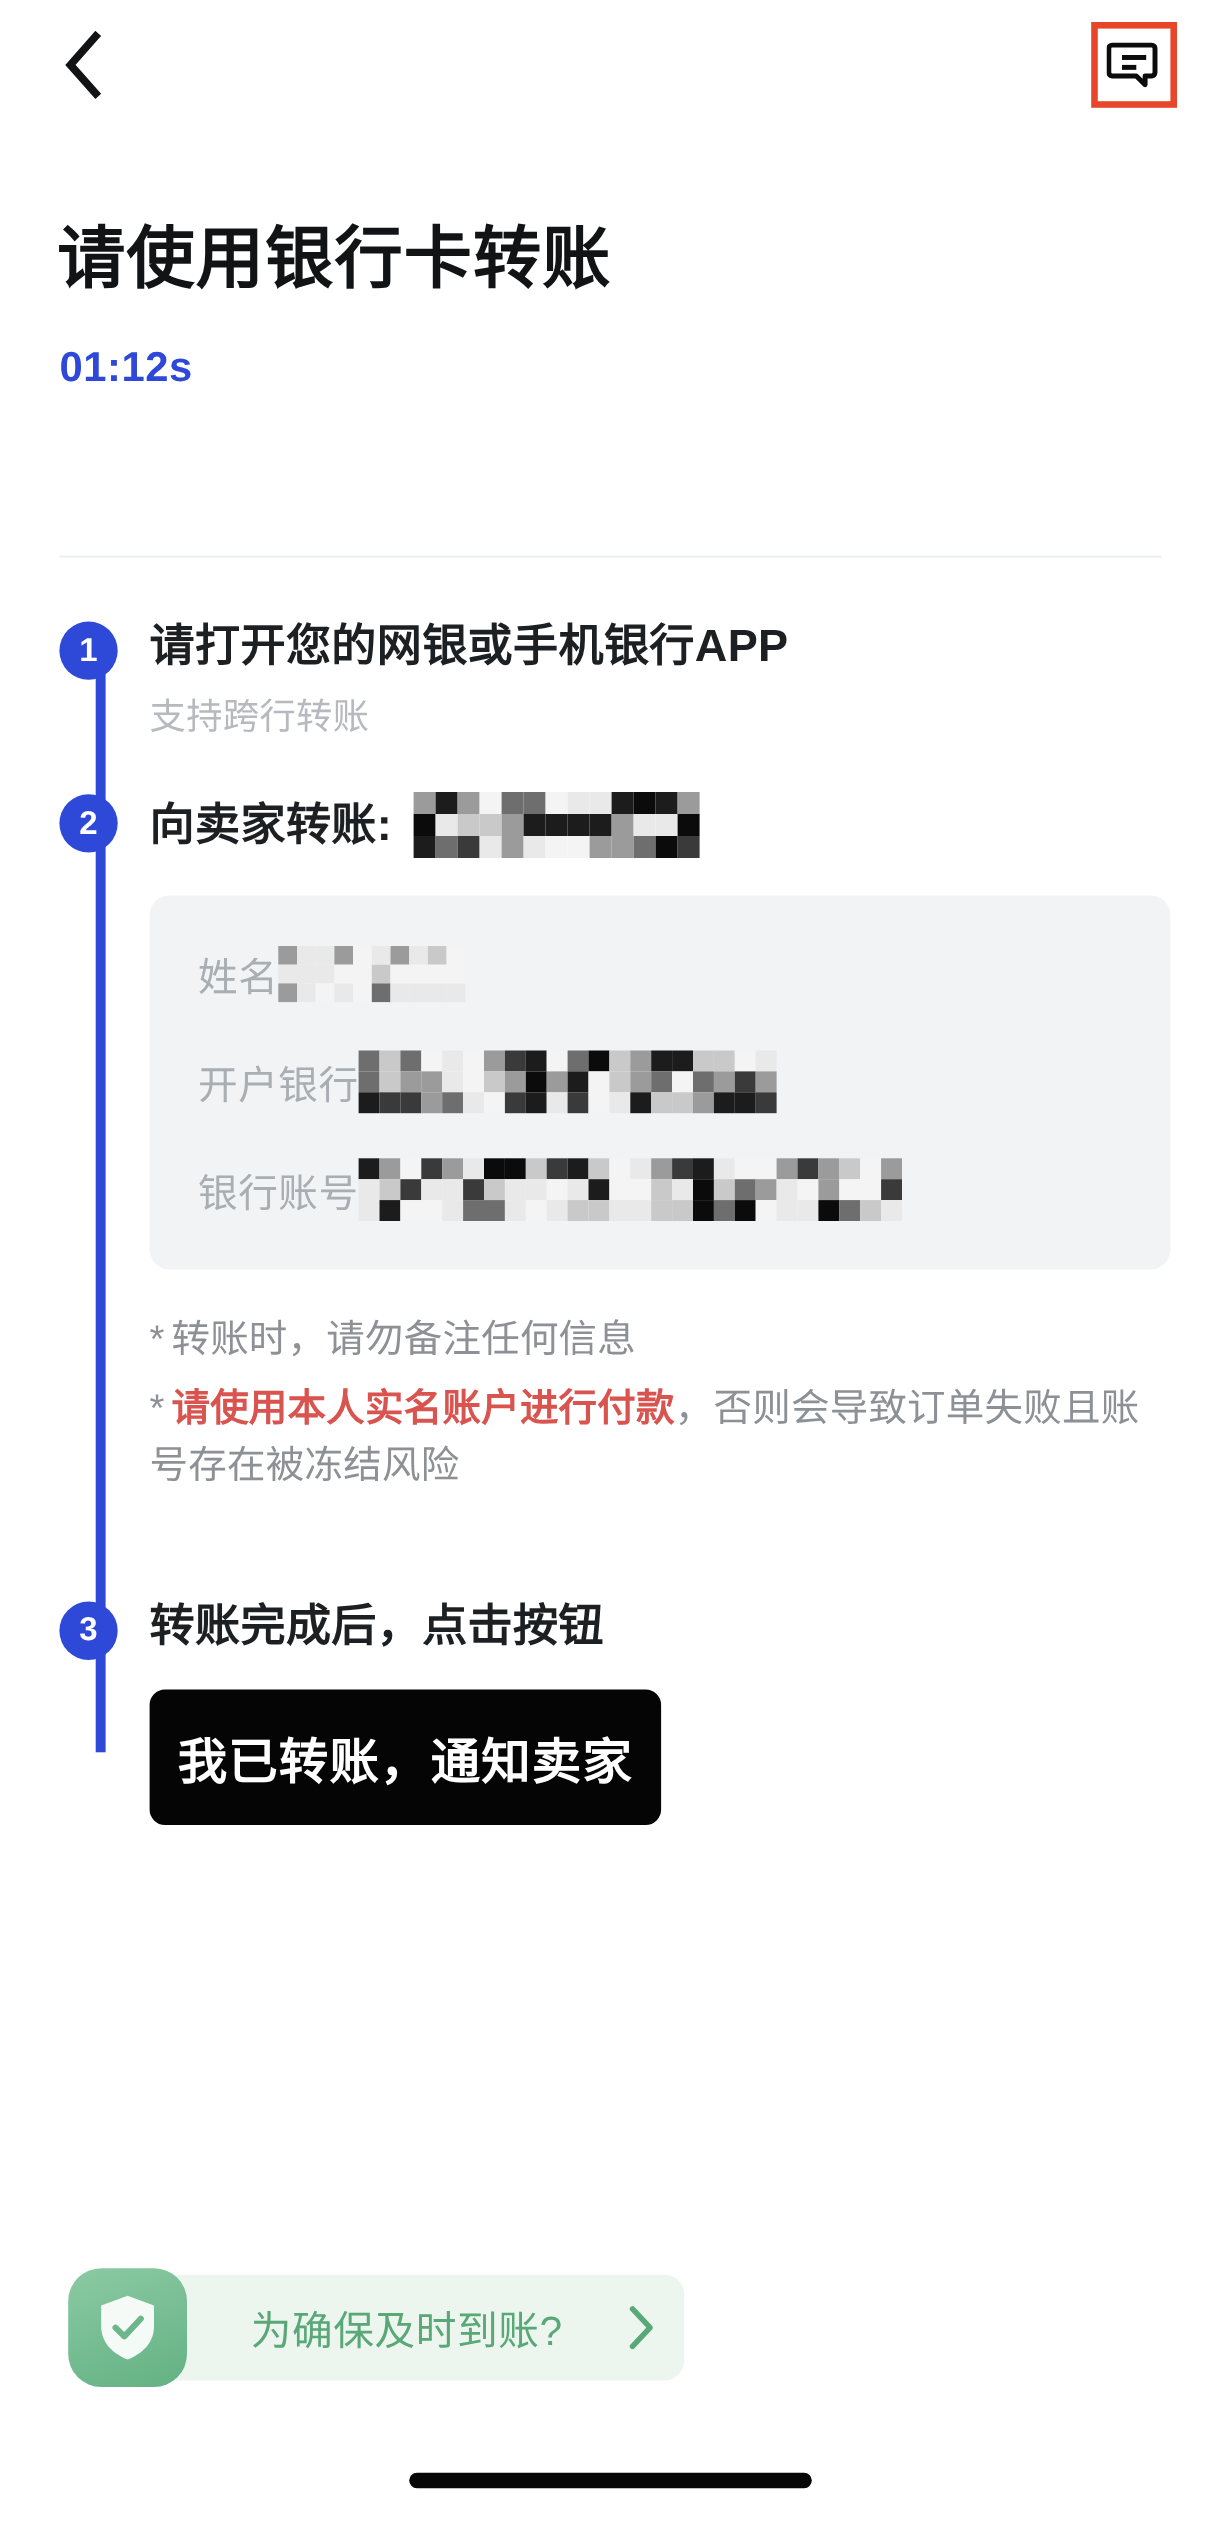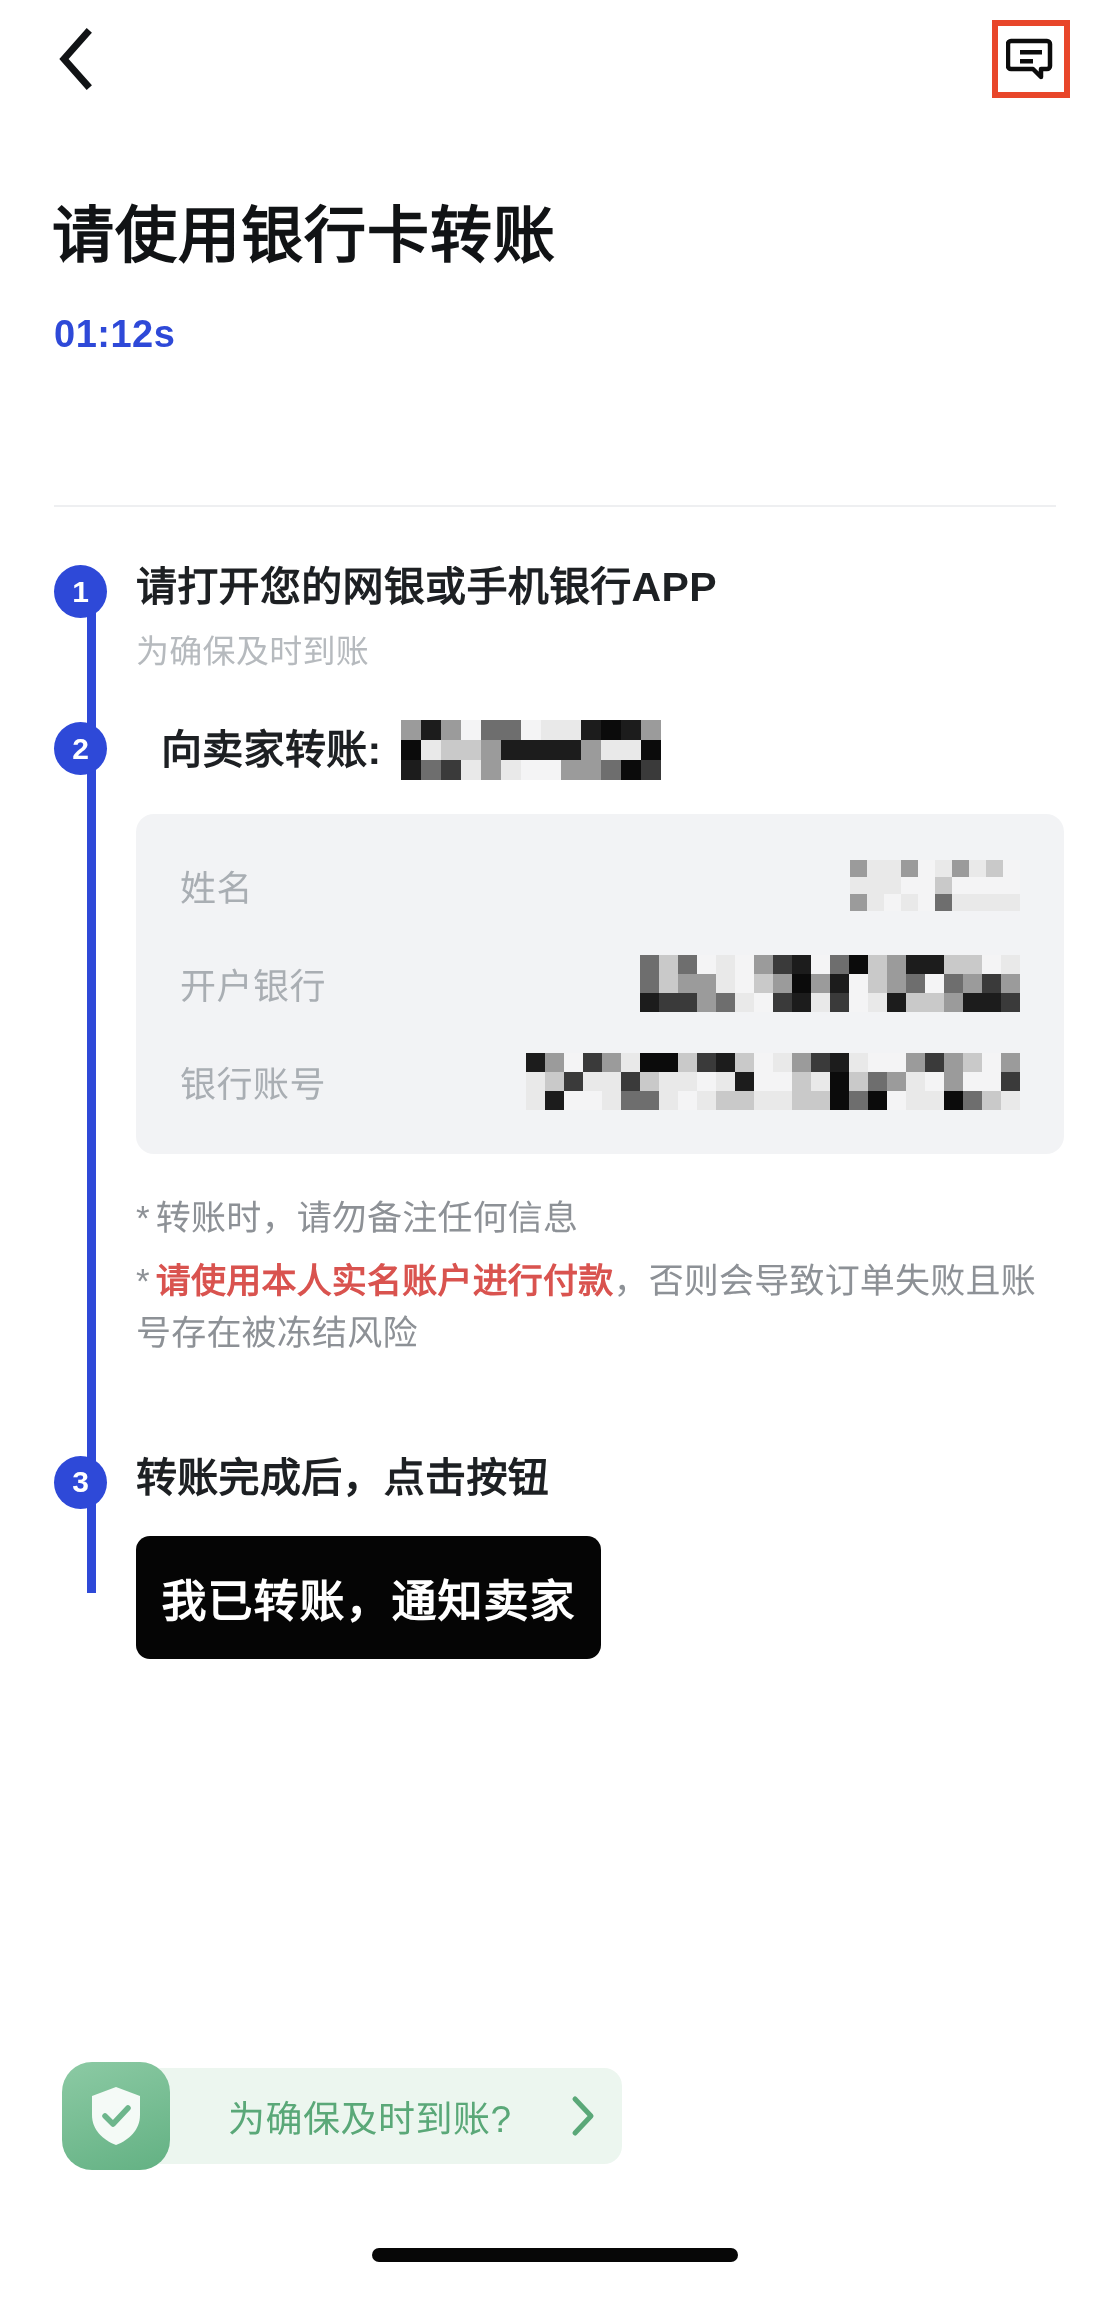--- a/index.html
+++ b/index.html
@@ -77,36 +77,36 @@
   .step-sub {
     margin-top:14px;
     font-size:33px; color:#b6babe; letter-spacing:.3px;
   }
 
   
   .step-1 { position:relative; }
 
   
   .step-2 { position:relative; margin-top:47px; }
-  .amount-line { display:flex; align-items:center; gap:6px;margin-left:25px; }
+  .amount-line { display:flex; align-items:center; gap:6px; }
   .amount-redacted { display:inline-block; margin-left:14px; }
 
   
   .mosaic { display:inline-flex; flex-wrap:wrap; vertical-align:middle; line-height:0; }
   .mosaic i { display:block; }
 
   
   .acct-card {
     margin-top:34px;
     background:#f2f3f5; border-radius:18px;
     padding:38px 44px 40px 44px;
     width:928px;
   }
   .acct-row {
-    display:flex; align-items:center; justify-content:space-between;
+    display:flex; align-items:center; justify-content:flex-start;
     min-height:66px;
   }
   .acct-row + .acct-row { margin-top:32px; }
   .acct-label { font-size:36px; color:#a9aeb3; letter-spacing:.5px; }
   .acct-value { display:flex; align-items:center; }
 
   
   .notes { margin-top:38px; width:930px; }
   .note {
     font-size:35px; color:#8d9196; line-height:1.46;
@@ -196,21 +196,21 @@
 
   <div class="divider"></div>
 
   <div class="steps">
     <div class="rail"></div>
 
     <div class="step step-1">
       <div class="bullet">1</div>
       <div class="step-body">
         <div class="step-title">请打开您的网银或手机银行APP</div>
-        <div class="step-sub">为确保及时到账</div>
+        <div class="step-sub">支持跨行转账</div>
       </div>
     </div>
 
     <div class="step step-2">
       <div class="bullet">2</div>
       <div class="step-body">
 
         <div class="amount-line">
           <span class="step-title">向卖家转账:</span>
           <span class="amount-redacted mosaic" id="mosaic-amount" style="width: 260px; height: 60px;">

